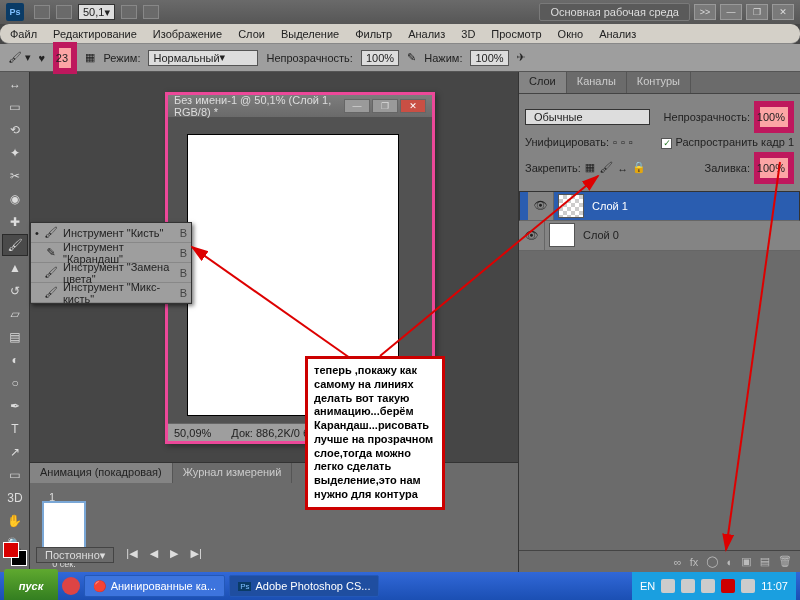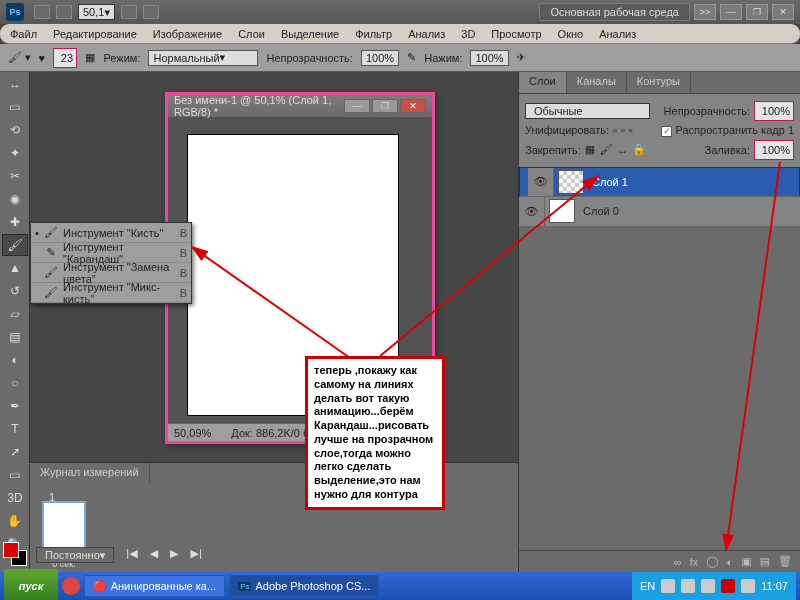--- a/index.html
+++ b/index.html
@@ -24,21 +24,21 @@
 .sw-fg { position: absolute; width: 16px; height: 16px; background: #d80000; border: 1px solid #fff; z-index: 2; }
 .sw-bg { position: absolute; width: 16px; height: 16px; background: #000; border: 1px solid #fff; left: 8px; top: 8px; }
 .panels { position: absolute; right: 0; top: 0; bottom: 0; width: 282px; background: #6b6b6b; border-left: 1px solid #333; }
 .panel-tabs { height: 22px; background: #6b6b6b; display: flex; border-bottom: 1px solid #444; }
 .panel-tabs .tab { padding: 3px 10px; color: #ccc; border-right: 1px solid #555; }
 .panel-tabs .tab.act { background: #848484; color: #222; }
 .panel-body { background: #848484; padding: 4px 6px; color: #222; }
 .panel-row { display: flex; align-items: center; gap: 4px; margin: 3px 0; }
 .panel-row .lbl { flex: 0 0 auto; }
 .sel { background: #ddd; border: 1px solid #333; height: 16px; padding: 0 8px; display: flex; align-items: center; }
-.num { background: #e5e5e5; border: 1px solid #be185d; width: 40px; height: 20px; padding: 0 3px; display: flex; align-items: center; justify-content: flex-end; }
+.num { background: #fca5a5; border: 6px solid #be185d; width: 40px; height: 32px; padding: 0 3px; display: flex; align-items: center; justify-content: flex-end; }
 .layers { background: #848484; }
 .layer { display: flex; align-items: center; height: 30px; border-bottom: 1px solid #666; }
 .layer .eye { width: 26px; text-align: center; color: #222; border-right: 1px solid #666; height: 100%; display: flex; align-items: center; justify-content: center; }
 .layer .thumb { width: 26px; height: 24px; margin: 0 4px; background: #fff; border: 1px solid #555; }
 .layer .thumb.trans { background: repeating-conic-gradient(#ccc 0 25%, #fff 0 50%) 0 0/8px 8px; }
 .layer .name { flex: 1; padding-left: 4px; color: #222; }
 .layer.sel .name { background: #2a5db0; color: #fff; }
 .layer.sel { background: #2a5db0; }
 .layer.sel .eye { background: #848484; }
 .canvas-win { position: absolute; left: 165px; top: 20px; width: 270px; height: 352px; background: #525252; border: 3px solid #ec4899; box-shadow: 2px 2px 6px rgba(0,0,0,.4); }
@@ -245,20 +245,21 @@
       <span>◯</span>
       <span>◐</span>
       <span>▣</span>
       <span>▤</span>
       <span>🗑</span>
     </div>
   </div>
 
   <div class="anim-panel">
     <div class="anim-tabs">
+      <div class="tab act">Анимация (покадровая)</div>
       <div class="tab">Журнал измерений</div>
     </div>
     <div style="padding:14px 8px 0; display:flex;">
       <div class="frame">
         <span class="num">1</span>
         <span class="dur">0 сек.</span>
       </div>
     </div>
     <div style="position:absolute;bottom:9px;left:6px;display:flex;gap:12px;align-items:flex-start;color:#ddd">
       <div class="sel" style="background:#6b6b6b;color:#ddd;border-color:#444"><span>Постоянно</span> ▾</div>

